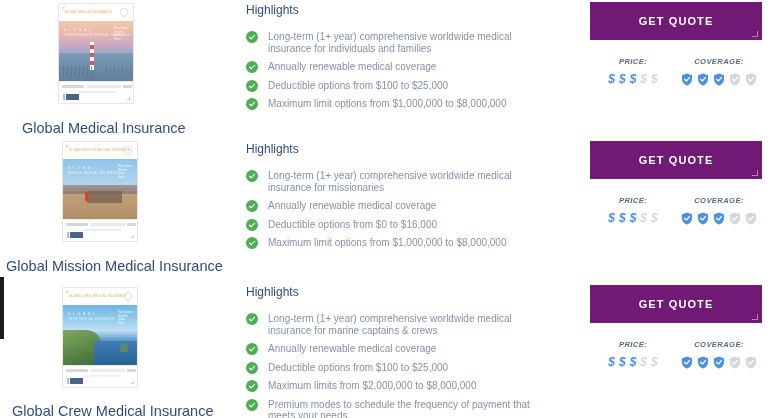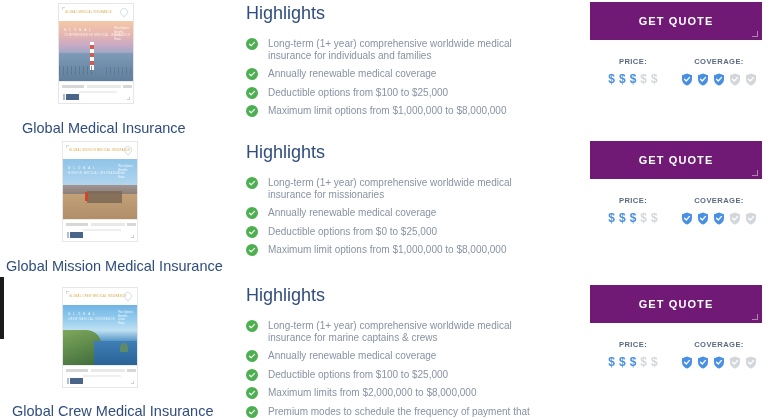--- a/index.html
+++ b/index.html
@@ -98,21 +98,21 @@
     position: absolute;
     font-size: 14.5px;
     color: #2f4d7d;
     font-family: "Liberation Sans", sans-serif;
     white-space: nowrap;
   }
 
   
   .mid-col { position: absolute; left: 246px; width: 300px; }
   .hl-title {
-    font-size: 18px;
+    font-size: 12px;
     color: #2f4d7d;
     margin-bottom: 14px;
     font-family: "Liberation Sans", sans-serif;
   }
   ul.hl-list { list-style: none; }
   ul.hl-list li {
     position: relative;
     padding-left: 22px;
     margin-bottom: 7px;
     font-size: 10px;
@@ -144,21 +144,21 @@
     position: relative;
   }
   .quote-btn::after {
     content: "";
     position: absolute; right: 4px; bottom: 3px;
     width: 5px; height: 5px;
     border-right: 1px solid rgba(255,255,255,.45);
     border-bottom: 1px solid rgba(255,255,255,.45);
   }
   .meters { display: flex; margin-top: 17px; }
-  .meter { width: 86px; text-align: center; }
+  .meter { width: 86px; text-align: center; font-style: italic; }
   .meter-label {
     font-size: 7.6px; font-weight: bold; letter-spacing: .4px;
     color: #5b6b80;
     font-family: "Liberation Sans", sans-serif;
     margin-bottom: 7px;
   }
   .meter-icons { display: flex; justify-content: center; gap: 4px; }
   .dollar {
     font-size: 12px; line-height: 12px; font-weight: bold;
     color: #4a90e2;
@@ -323,21 +323,21 @@
             </span><span>Long-term (1+ year) comprehensive worldwide medical insurance for missionaries</span></li>
         <li><span class="chk">
               <svg viewBox="0 0 16 16">
                 <path d="M3 8.4 L6.3 11.6 L13 4.8" fill="none" stroke="#fff" stroke-width="2.4" stroke-linecap="round" stroke-linejoin="round"></path>
               </svg>
             </span><span>Annually renewable medical coverage</span></li>
         <li><span class="chk">
               <svg viewBox="0 0 16 16">
                 <path d="M3 8.4 L6.3 11.6 L13 4.8" fill="none" stroke="#fff" stroke-width="2.4" stroke-linecap="round" stroke-linejoin="round"></path>
               </svg>
-            </span><span>Deductible options from $0 to $25,000</span></li>
+            </span><span>Deductible options from $0 to $16,000</span></li>
         <li><span class="chk">
               <svg viewBox="0 0 16 16">
                 <path d="M3 8.4 L6.3 11.6 L13 4.8" fill="none" stroke="#fff" stroke-width="2.4" stroke-linecap="round" stroke-linejoin="round"></path>
               </svg>
             </span><span>Maximum limit options from $1,000,000 to $8,000,000</span></li>
       </ul>
     </div>
 
     <div class="right-col" style="top:2px;">
       <button class="quote-btn">GET QUOTE</button>

